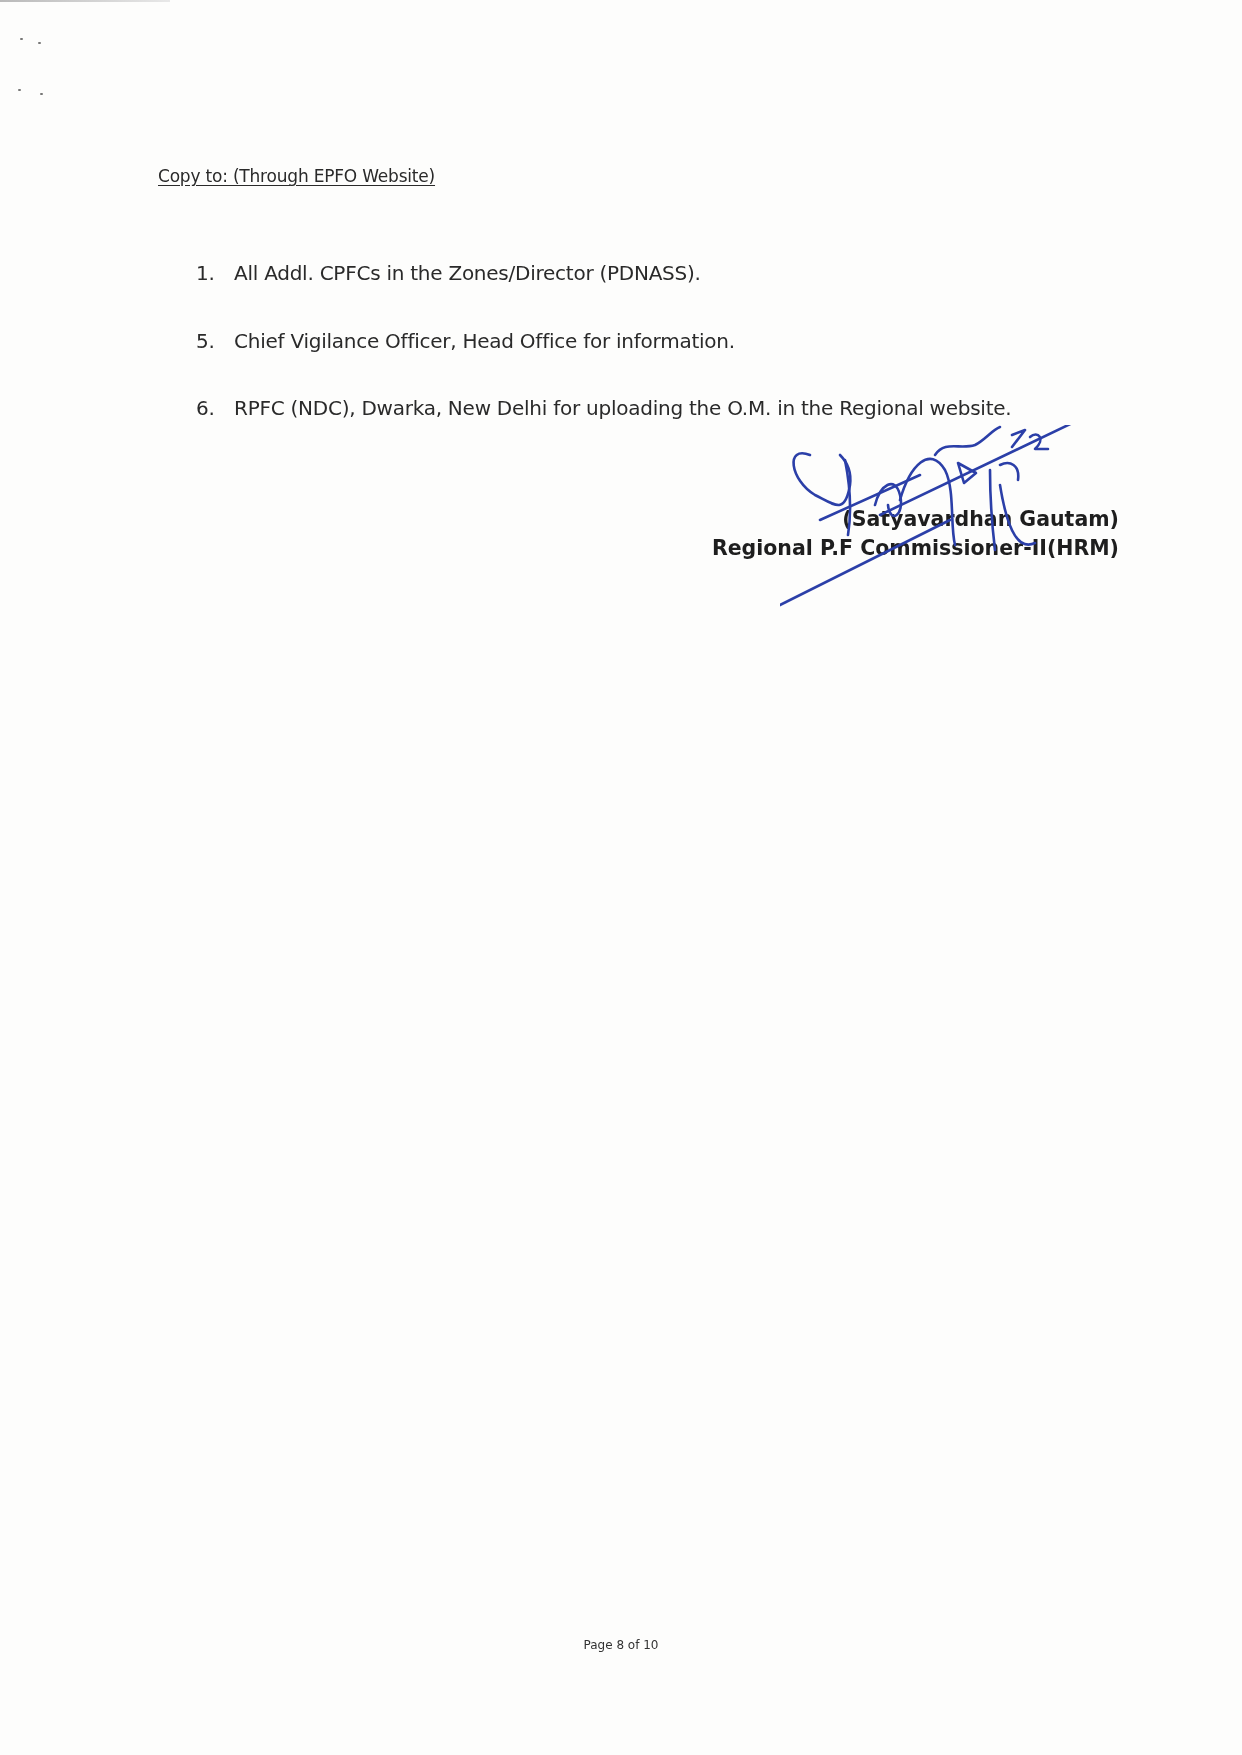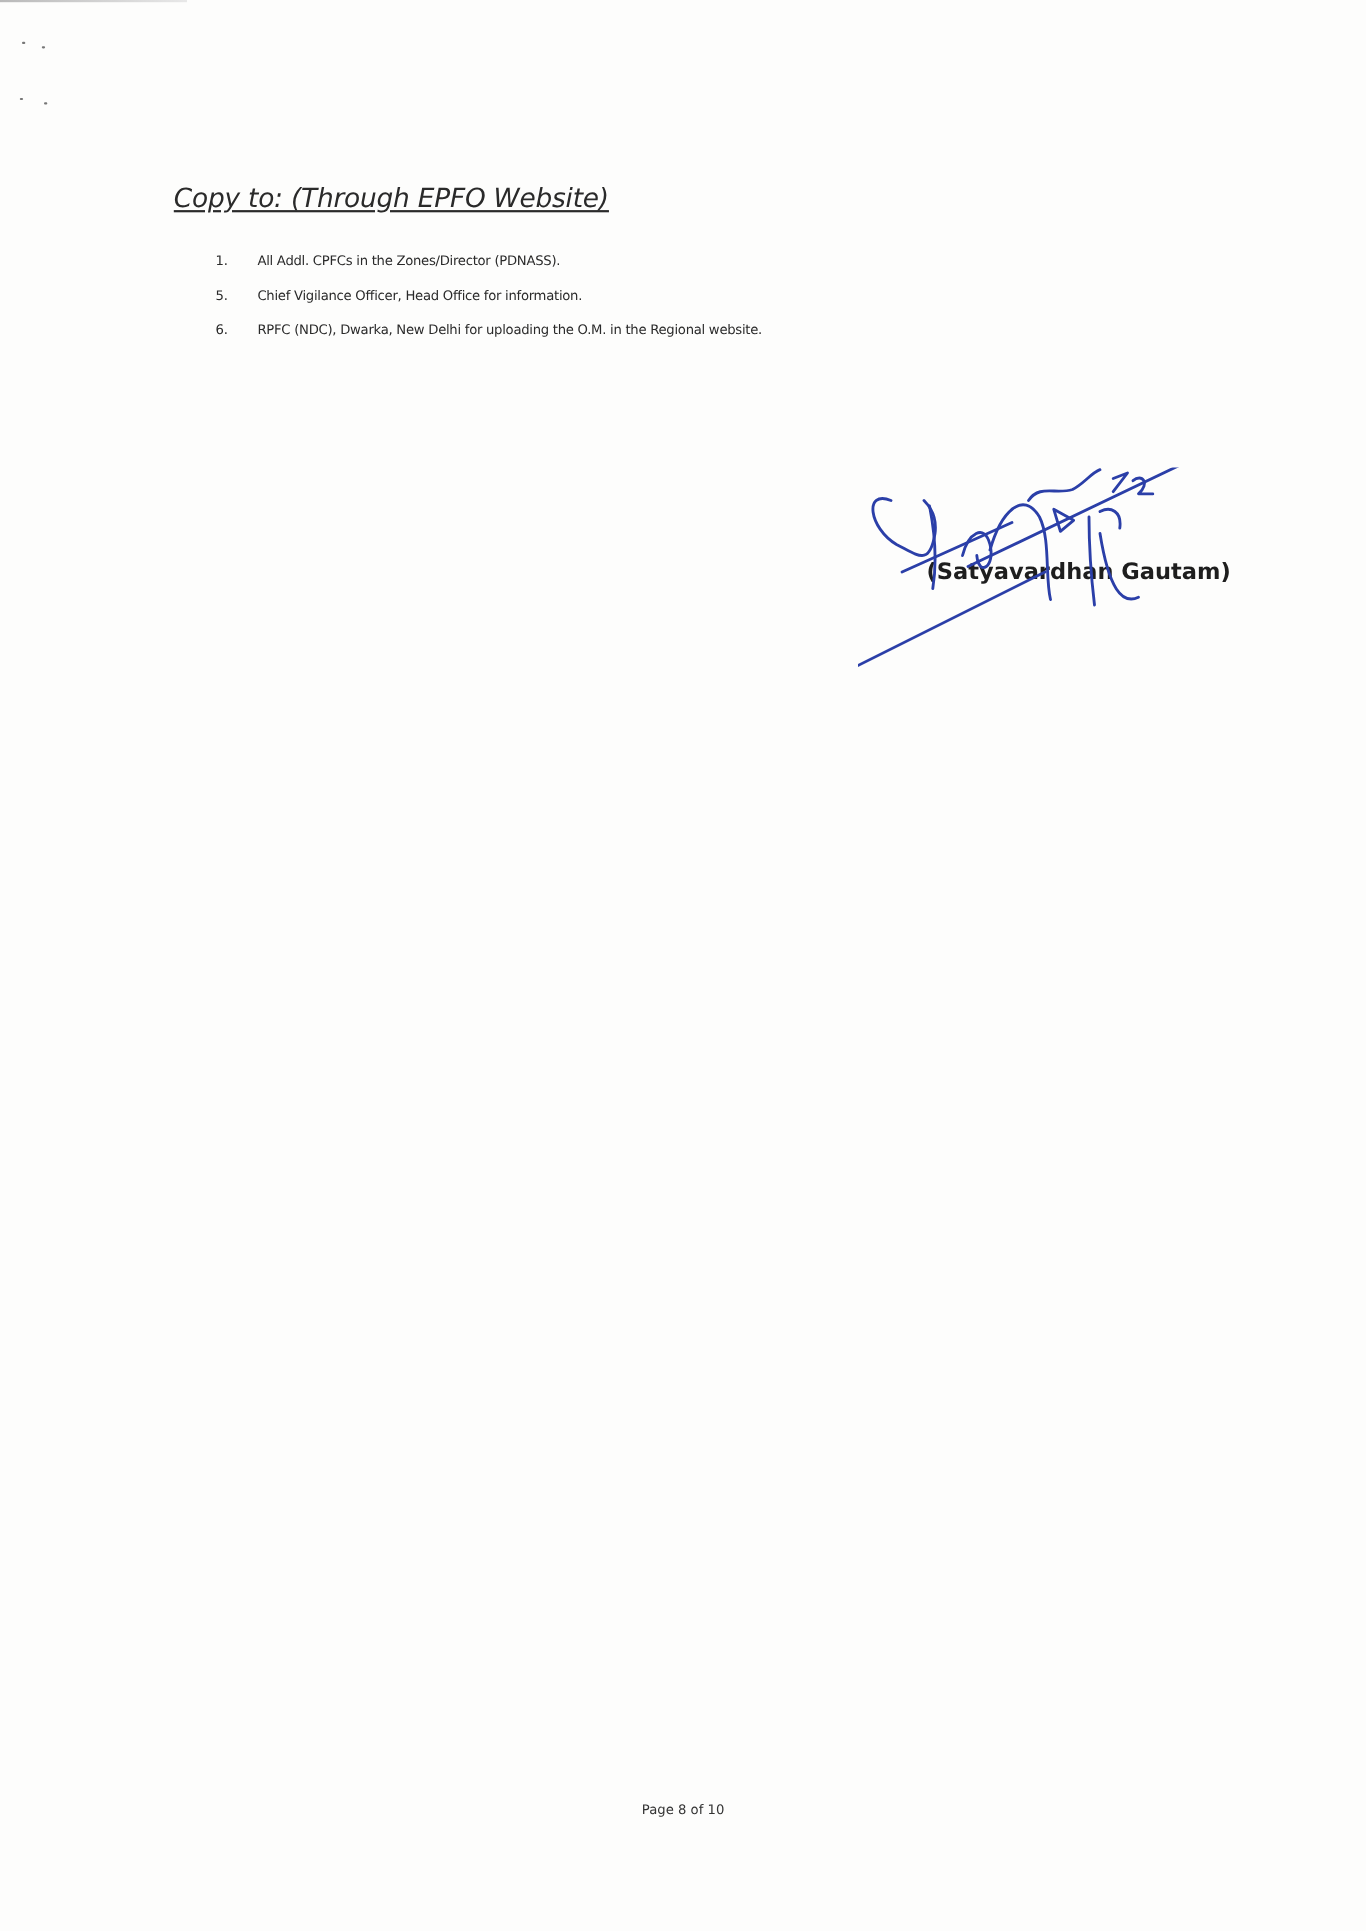--- a/index.html
+++ b/index.html
@@ -11,31 +11,30 @@
     font-family: "DejaVu Sans", sans-serif;
     color: #2a2a2a;
   }
   .top-edge {
     position: absolute; left: 0; top: 0; width: 170px; height: 2px;
     background: linear-gradient(to right, #b9b9b9, #e8e8e8);
   }
   .speck { position: absolute; width: 3px; height: 2px; background: #777; border-radius: 1px; }
   .copy-heading {
     position: absolute; left: 158px; top: 166px;
-    font-size: 24px; text-decoration: underline; text-underline-offset: 3px;
+    font-size: 17px; text-decoration: underline; text-underline-offset: 3px;
     letter-spacing: -0.2px;
-    font-style: italic;
   }
   .recipients {
     position: absolute; left: 196px; top: 222px;
     margin: 0; padding: 0; list-style: none;
   }
   .recipients li {
-    font-size: 12px; height: 31.5px; line-height: 31.5px;
-    white-space: nowrap; letter-spacing: -0.25px;
+    font-size: 20px; height: 31.5px; line-height: 31.5px;
+    white-space: nowrap; letter-spacing: -0.25px; margin-top: 36px;
   }
   .recipients .num { display: inline-block; width: 38px; }
   .sig-block {
     position: absolute; right: 123px; top: 505px;
     text-align: right; font-weight: bold; font-size: 20.5px; line-height: 29px;
     color: #1e1e1e;
   }
   .signature {
     position: absolute; left: 780px; top: 425px; width: 360px; height: 240px;
     pointer-events: none;
@@ -57,20 +56,21 @@
 <div class="copy-heading">Copy to: (Through EPFO Website)</div>
 
 <ol class="recipients">
   <li><span class="num">1.</span><span>All Addl. CPFCs in the Zones/Director (PDNASS).</span></li>
   <li><span class="num">5.</span><span>Chief Vigilance Officer, Head Office for information.</span></li>
   <li><span class="num">6.</span><span>RPFC (NDC), Dwarka, New Delhi for uploading the O.M. in the Regional website.</span></li>
 </ol>
 
 <div class="sig-block">
   <div>(Satyavardhan Gautam)</div>
+  <div>Regional P.F Commissioner-II(HRM)</div>
 </div>
 
 <svg class="signature" viewBox="0 0 360 240" fill="none" stroke="#2b3fa8" stroke-width="2.6" stroke-linecap="round" stroke-linejoin="round">
   <path d="M30 30 C5 20 10 55 35 70 C55 80 65 90 70 60 C72 45 65 35 60 30"></path>
   <path d="M65 35 C70 60 72 85 68 110"></path>
   <path d="M40 95 L140 50"></path>
   <path d="M95 80 C100 60 115 50 120 70 C125 90 110 100 108 80"></path>
   <path d="M120 75 C130 40 150 20 165 45 C175 65 170 100 175 120"></path>
   <path d="M155 30 C165 15 180 25 195 20 C205 15 212 5 220 2"></path>
   <path d="M100 90 L330 -20"></path>

